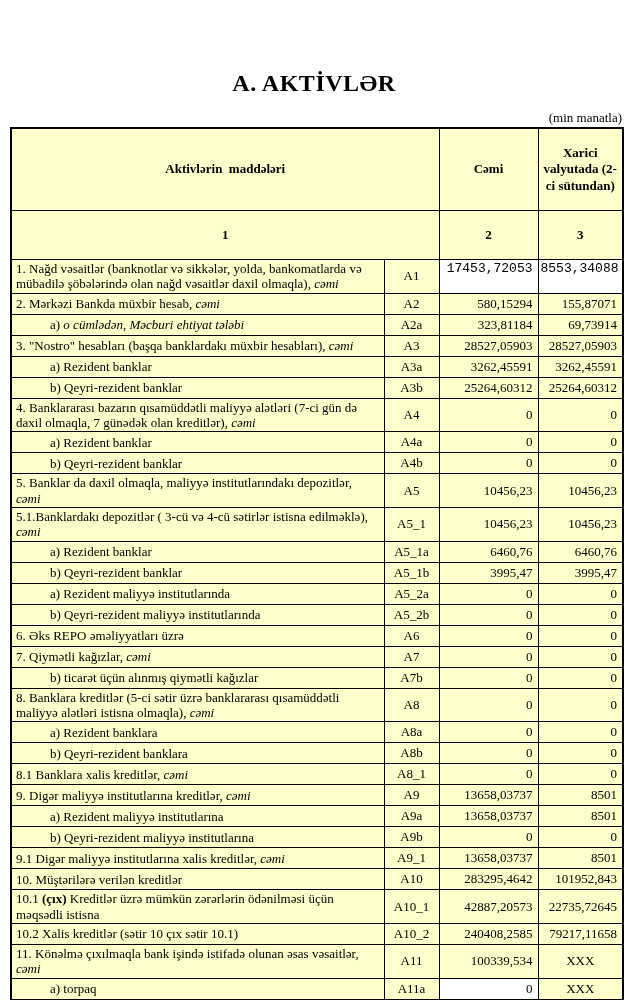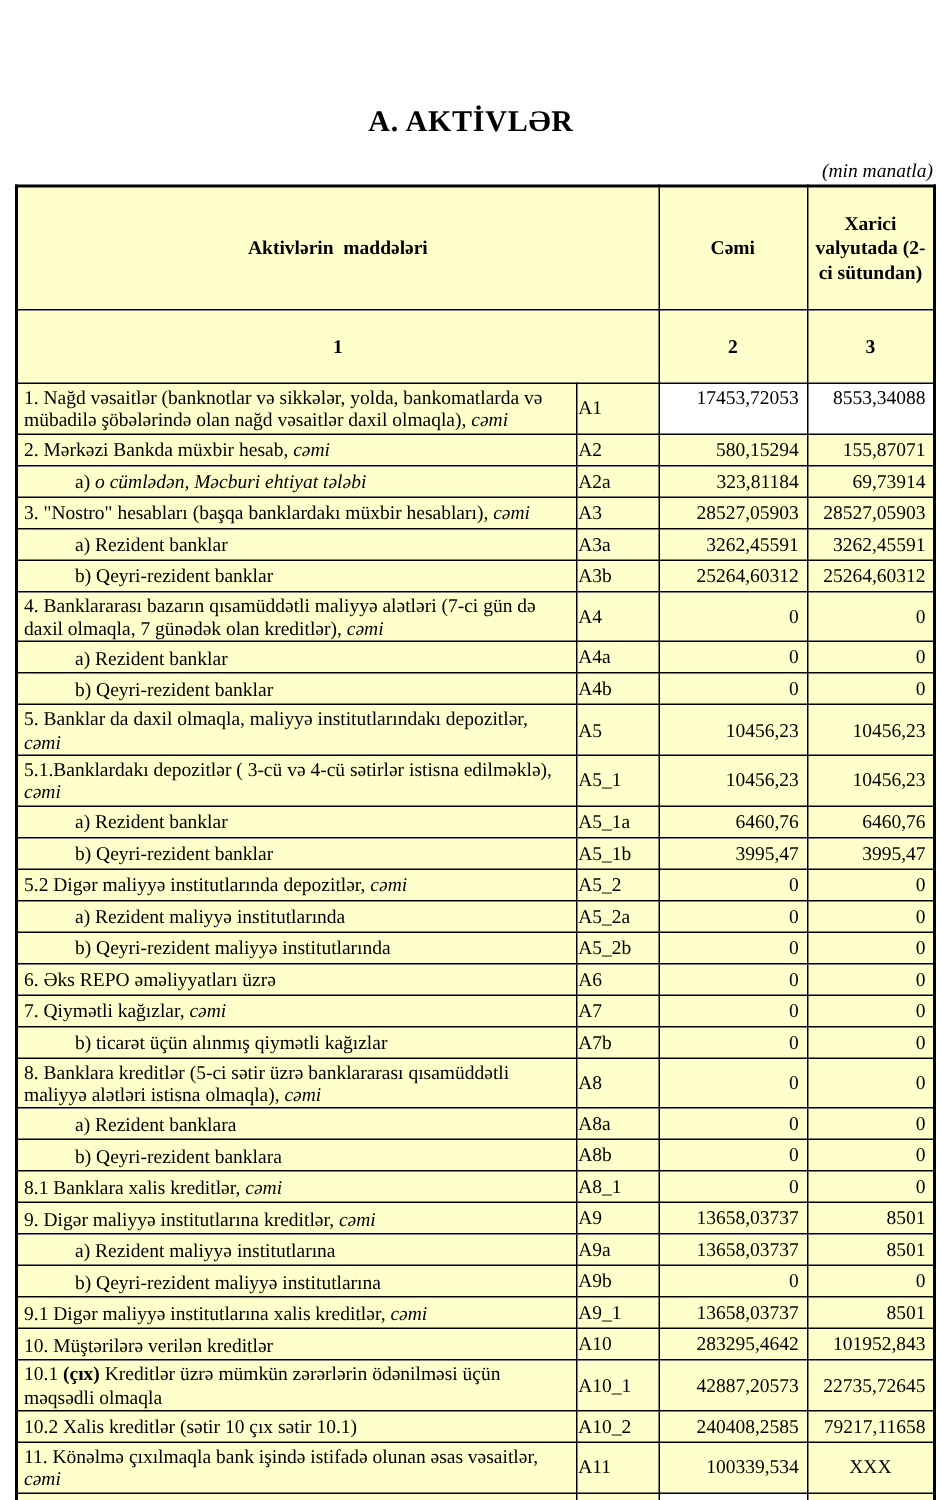--- a/index.html
+++ b/index.html
@@ -7,46 +7,46 @@
     --white-bg:#FFFFFF;
     --border:#000000;
     --text:#000000;
   }
   html,body{margin:0;padding:0;}
   body{
     width:628px;height:1000px;background:#fff;color:var(--text);
     font-family:"Liberation Serif",serif;overflow:hidden;
   }
   .title{
-    padding-top:70px;text-align:center;font-weight:bold;font-size:20px;
+    padding-top:70px;text-align:center;font-weight:bold;font-size:24px;
     letter-spacing:.5px;
   }
   .unit-note{
     width:612px;margin:13px 0 1px 10px;text-align:right;
-    font-style:italic;font-size:13px;
+    font-size:13px;
   }
   table{
     border-collapse:collapse;margin-left:10px;width:612px;
     table-layout:fixed;border:2px solid var(--border);
   }
   th,td{
     border:1px solid var(--border);background:var(--cell-bg);
     font-size:13px;vertical-align:middle;overflow:hidden;
   }
   thead th{font-weight:bold;text-align:center;padding:16px 3px;line-height:1.25;}
   thead tr.hdr-main{height:58px;}
   thead tr.hdr-nums{height:19px;}
   tbody td{height:18px;}
   td.item{text-align:left;padding:1px 4px;line-height:1.18;font-family:Liberation Serif, serif;}
   td.item.indent{padding-left:38px;}
-  td.code{text-align:left;}
+  td.code{text-align:center;}
   td.num{text-align:right;padding:1px 5px 1px 2px;}
   td.num.ctr{text-align:center;padding:1px 2px;}
   td.white{background:var(--white-bg);}
-  td.vtop{vertical-align:top;}
+  td.vtop{vertical-align:top;font-family:Liberation Mono, monospace;}
   .it{font-style:italic;}
   .bd{font-weight:bold;margin-top:36px;}
 </style>
 </head>
 <body>
 
 <div class="title">A. AKTİVLƏR</div>
 
 <div class="unit-note">(min manatla)</div>
 
@@ -142,26 +142,20 @@
         <td class="num">6460,76</td>
         <td class="num">6460,76</td>
       </tr>
       <tr>
         <td class="item indent"><span>b) Qeyri-rezident banklar</span></td>
         <td class="code">A5_1b</td>
         <td class="num">3995,47</td>
         <td class="num">3995,47</td>
       </tr>
       <tr>
-        <td class="item"><span>5.2 Digər maliyyə institutlarında depozitlər, </span><span class="it">cəmi</span></td>
-        <td class="code">A5_2</td>
-        <td class="num">0</td>
-        <td class="num">0</td>
-      </tr>
-      <tr>
         <td class="item indent"><span>a) Rezident maliyyə institutlarında</span></td>
         <td class="code">A5_2a</td>
         <td class="num">0</td>
         <td class="num">0</td>
       </tr>
       <tr>
         <td class="item indent"><span>b) Qeyri-rezident maliyyə institutlarında</span></td>
         <td class="code">A5_2b</td>
         <td class="num">0</td>
         <td class="num">0</td>
@@ -232,21 +226,21 @@
         <td class="num">13658,03737</td>
         <td class="num">8501</td>
       </tr>
       <tr>
         <td class="item"><span>10. Müştərilərə verilən kreditlər</span></td>
         <td class="code">A10</td>
         <td class="num">283295,4642</td>
         <td class="num">101952,843</td>
       </tr>
       <tr>
-        <td class="item"><span>10.1 </span><span class="bd">(çıx)</span><span> Kreditlər üzrə mümkün zərərlərin ödənilməsi üçün məqsədli olmaqla</span></td>
+        <td class="item"><span>10.1 </span><span class="bd">(çıx)</span><span> Kreditlər üzrə mümkün zərərlərin ödənilməsi üçün məqsədli istisna</span></td>
         <td class="code">A10_1</td>
         <td class="num">42887,20573</td>
         <td class="num">22735,72645</td>
       </tr>
       <tr>
         <td class="item"><span>10.2 Xalis kreditlər (sətir 10 çıx sətir 10.1)</span></td>
         <td class="code">A10_2</td>
         <td class="num">240408,2585</td>
         <td class="num">79217,11658</td>
       </tr>

